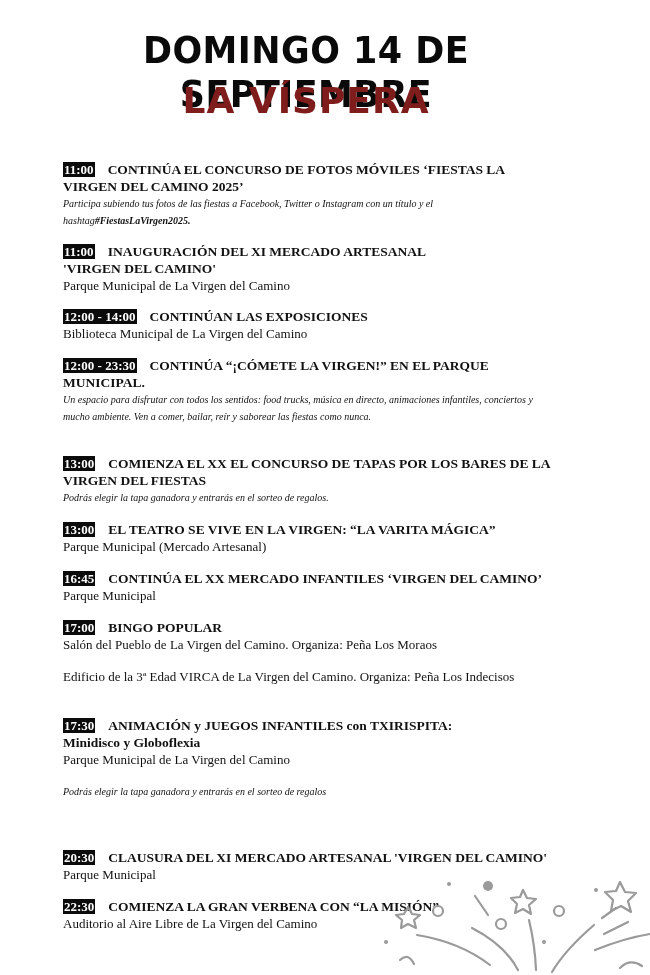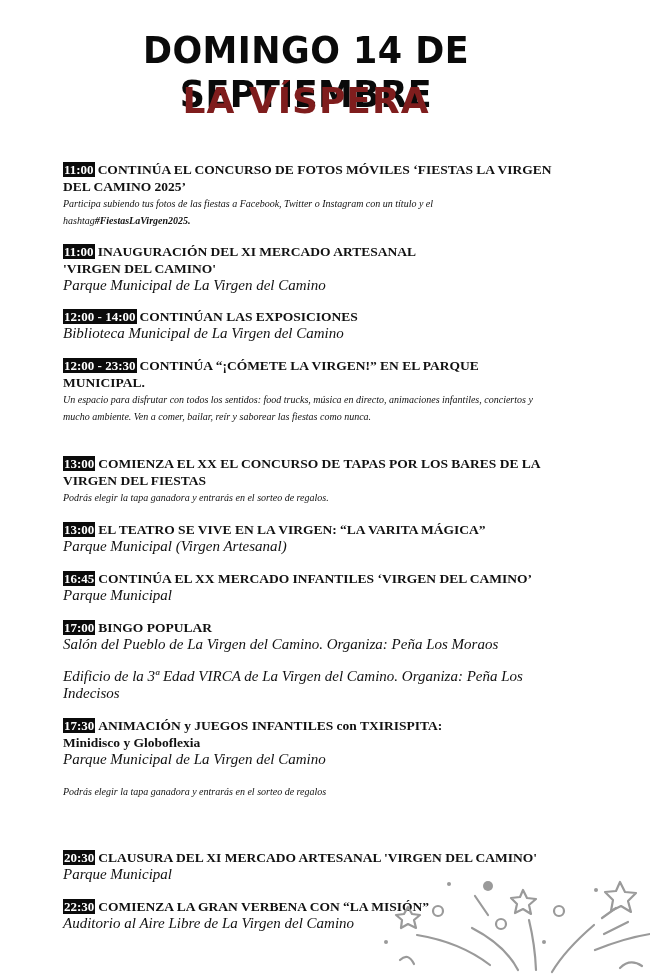--- a/index.html
+++ b/index.html
@@ -2,22 +2,22 @@
 <html><head>
 <meta charset="utf-8">
 <style>
   html, body { margin:0; padding:0; background:#ffffff; }
   body { width:650px; height:975px; position:relative; overflow:hidden; font-family:"Liberation Serif", "DejaVu Serif", serif; color:#111; }
   .title { position:absolute; left:0; width:612px; text-align:center; top:28px; font-family:"DejaVu Sans", sans-serif; font-weight:bold; font-size:38px; letter-spacing:0.5px; color:#0a0a0a; transform:scaleX(0.92); transform-origin:center; }
   .subtitle { position:absolute; left:0; width:612px; text-align:center; top:80px; font-family:"DejaVu Sans", sans-serif; font-weight:bold; font-size:36px; color:#7f1d1d; letter-spacing:1px; }
   .events { position:absolute; left:63px; top:161px; width:490px; }
   .event { position:absolute; left:0; width:490px; }
   .head { font-weight:bold; font-size:13.5px; line-height:17px; text-transform:none; }
-  .time { background:#0b0b0b; color:#fff; font-weight:bold; padding:0 1px; margin-right:3px; font-size:13px; }
-  .loc { font-size:15px; line-height:17px;font-style:italic; }
+  .time { background:#0b0b0b; color:#fff; font-weight:bold; padding:0 1px; margin-right:13px; font-size:13px; }
+  .loc { font-size:13px; line-height:17px; }
   .desc { font-style:italic; font-size:10px; line-height:17px; }
   .desc b { font-weight:bold; }
   .fireworks { position:absolute; left:380px; top:860px; width:270px; height:115px; }
 </style>
 </head>
 <body>
 
 <div class="title">DOMINGO 14 DE SEPTIEMBRE</div>
 <div class="subtitle">LA VÍSPERA</div>
 
@@ -44,21 +44,21 @@
     <div class="desc">Un espacio para disfrutar con todos los sentidos: food trucks, música en directo, animaciones infantiles, conciertos y mucho ambiente. Ven a comer, bailar, reír y saborear las fiestas como nunca.</div>
   </div>
 
   <div class="event" style="top:294px">
     <div class="head"><span class="time">13:00</span><span>COMIENZA EL XX EL CONCURSO DE TAPAS POR LOS BARES DE LA VIRGEN DEL FIESTAS</span></div>
     <div class="desc">Podrás elegir la tapa ganadora y entrarás en el sorteo de regalos.</div>
   </div>
 
   <div class="event" style="top:360px">
     <div class="head"><span class="time">13:00</span><span>EL TEATRO SE VIVE EN LA VIRGEN: “LA VARITA MÁGICA”</span></div>
-    <div class="loc">Parque Municipal (Virgen Artesanal)</div>
+    <div class="loc">Parque Municipal (Mercado Artesanal)</div>
   </div>
 
   <div class="event" style="top:409px">
     <div class="head"><span class="time">16:45</span><span>CONTINÚA EL XX MERCADO INFANTILES ‘VIRGEN DEL CAMINO’</span></div>
     <div class="loc">Parque Municipal</div>
   </div>
 
   <div class="event" style="top:458px">
     <div class="head"><span class="time">17:00</span><span>BINGO POPULAR</span></div>
     <div class="loc">Salón del Pueblo de La Virgen del Camino. Organiza: Peña Los Moraos</div>

